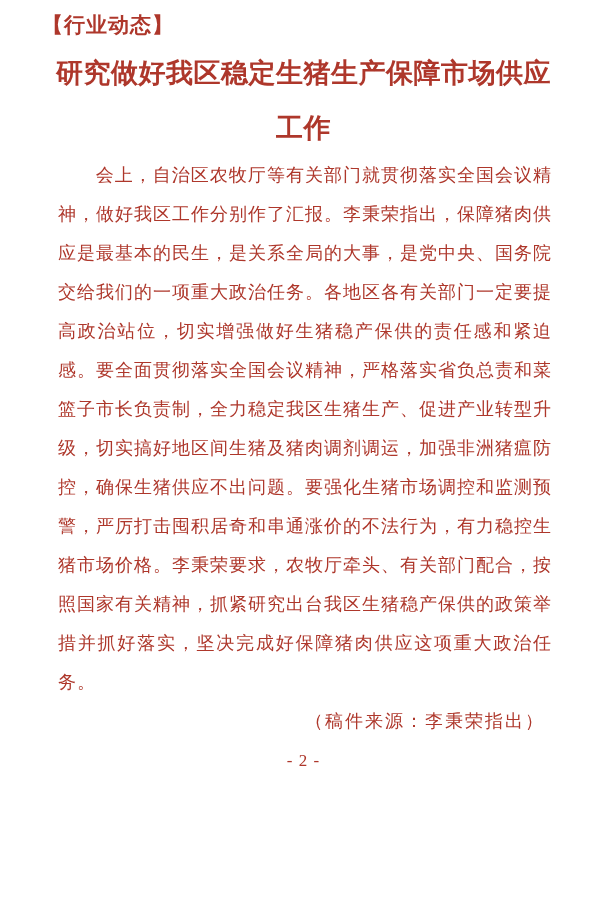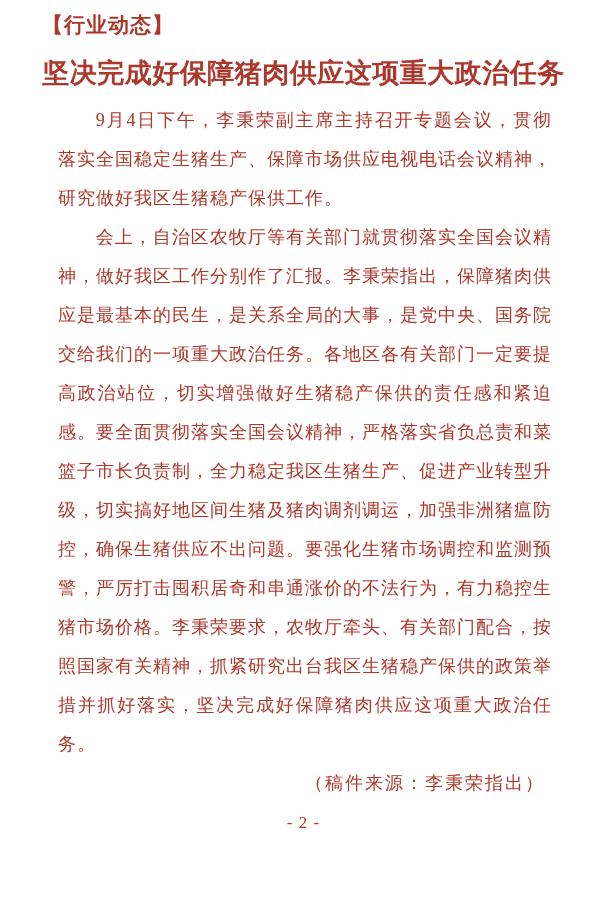--- a/index.html
+++ b/index.html
@@ -64,25 +64,25 @@
   }
 </style>
 </head>
 <body style="background: rgb(255, 255, 255);">
 
 <div class="page">
 
   <div class="section-tag">【行业动态】</div>
 
   <div class="article-title">
-    <div>坚决完成好保障猪肉供应这项重大政治任务</div>
+    <div>研究做好我区稳定生猪生产保障市场供应</div>
+    <div>工作</div>
   </div>
 
   <div class="article-body">
-    <p>9月4日下午，李秉荣副主席主持召开专题会议，贯彻落实全国稳定生猪生产、保障市场供应电视电话会议精神，研究做好我区生猪稳产保供工作。</p>
     <p>会上，自治区农牧厅等有关部门就贯彻落实全国会议精神，做好我区工作分别作了汇报。李秉荣指出，保障猪肉供应是最基本的民生，是关系全局的大事，是党中央、国务院交给我们的一项重大政治任务。各地区各有关部门一定要提高政治站位，切实增强做好生猪稳产保供的责任感和紧迫感。要全面贯彻落实全国会议精神，严格落实省负总责和菜篮子市长负责制，全力稳定我区生猪生产、促进产业转型升级，切实搞好地区间生猪及猪肉调剂调运，加强非洲猪瘟防控，确保生猪供应不出问题。要强化生猪市场调控和监测预警，严厉打击囤积居奇和串通涨价的不法行为，有力稳控生猪市场价格。李秉荣要求，农牧厅牵头、有关部门配合，按照国家有关精神，抓紧研究出台我区生猪稳产保供的政策举措并抓好落实，坚决完成好保障猪肉供应这项重大政治任务。</p>
   </div>
 
   <div class="source-line">（稿件来源：李秉荣指出）</div>
 
   <div class="page-footer">- 2 -</div>
 
 </div>
 
 </body></html>

